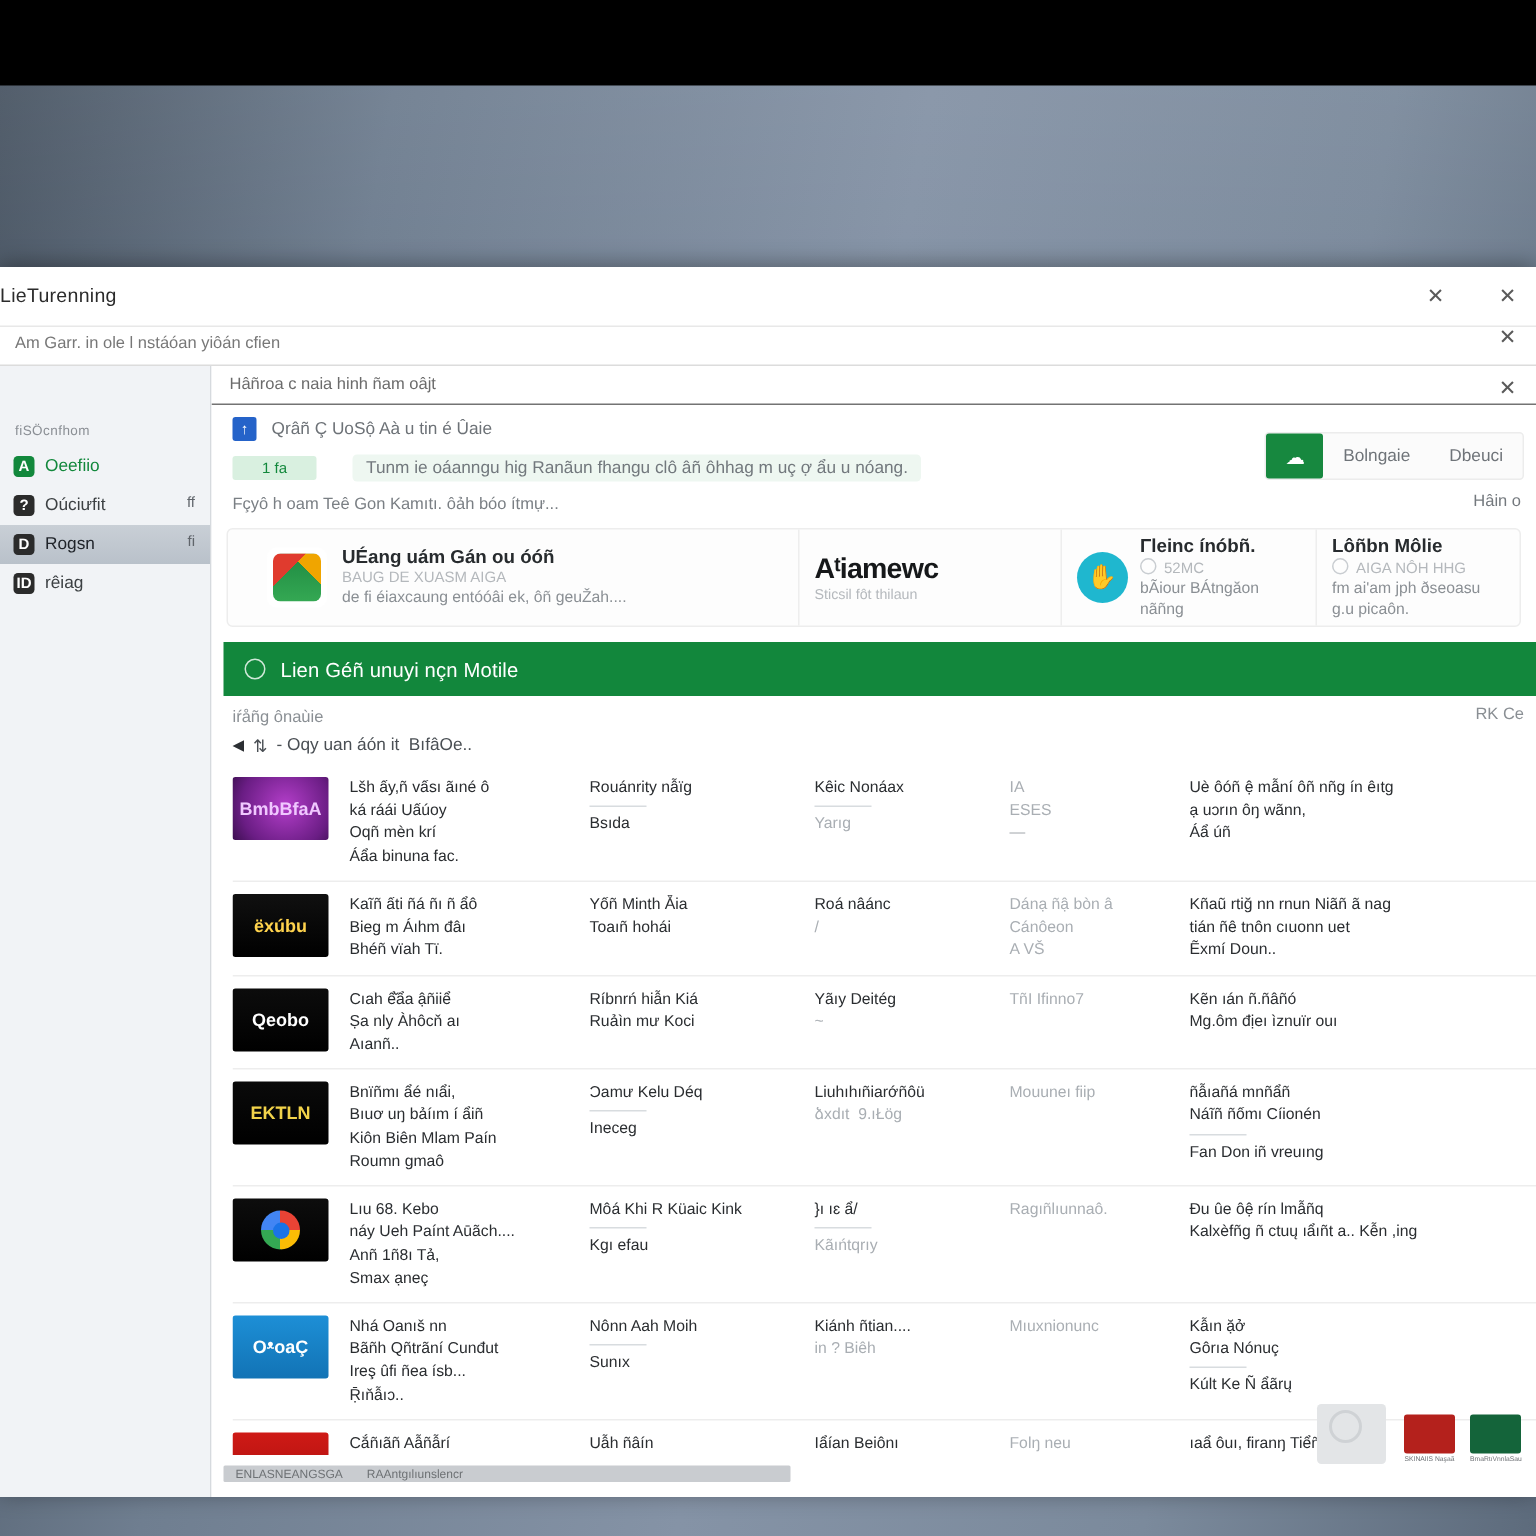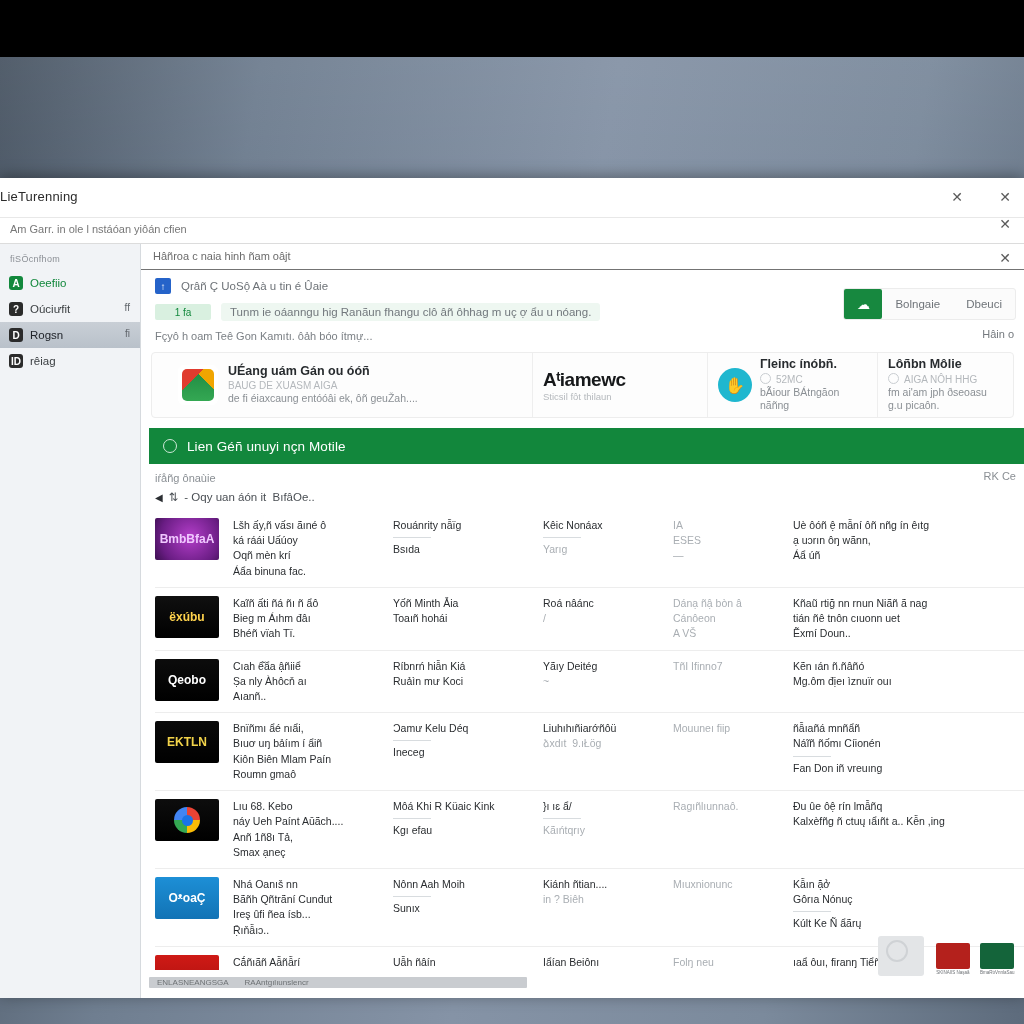--- a/index.html
+++ b/index.html
@@ -80,21 +80,21 @@
   }
 
   
   #sidebar {
     width: 141px; min-width: 141px;
     background: #f1f3f6;
     border-right: 1px solid #d6dade;
     padding-top: 8px;
   }
   #sidebar-heading {
-    font-size: 9px; color: #8b8f95; padding: 2px 0 6px 10px; letter-spacing: .3px;
+    font-size: 9px; color: #8b8f95; padding: 2px 0 6px 10px; letter-spacing: .3px; margin-top: 28px;
   }
   .side-item {
     display: flex; align-items: center;
     height: 26px; padding-left: 9px;
     font-size: 11.5px; color: #3c4043;
     cursor: pointer; position: relative;
   }
   .side-item.selected {
     background: linear-gradient(180deg,#c9cfd6,#b9c1ca);
     color: #20242a;
@@ -130,21 +130,21 @@
   #notice-area { padding: 8px 14px 0 14px; position: relative; }
   .notice-row { display: flex; align-items: center; margin-bottom: 9px; }
   .notice-badge {
     width: 16px; height: 16px; margin-right: 10px; border-radius: 2px;
     background: #2563c9; color: #fff; font-size: 10px;
     display: inline-flex; align-items: center; justify-content: center;
   }
   .notice-badge.gr { background: #d9f0e0; color: #12883c; width: 56px; }
   .notice-text { font-size: 11.5px; color: #6d7277; }
   .notice-text.box {
-    background: #eef7f1; padding: 3px 9px; border-radius: 3px; color: #72787d;
+    background: #eef7f1; padding: 3px 9px; border-radius: 3px; color: #72787d; margin-left: 14px;
   }
   #notice-sub { font-size: 11px; color: #7a7f84; margin: 2px 0 10px 0; }
 
   
   #content-toolbar {
     position: absolute; top: 18px; right: 8px;
     display: flex; align-items: center;
     background: #fbfbfb; border: 1px solid #ececec; border-radius: 3px;
   }
   #tb-primary {

